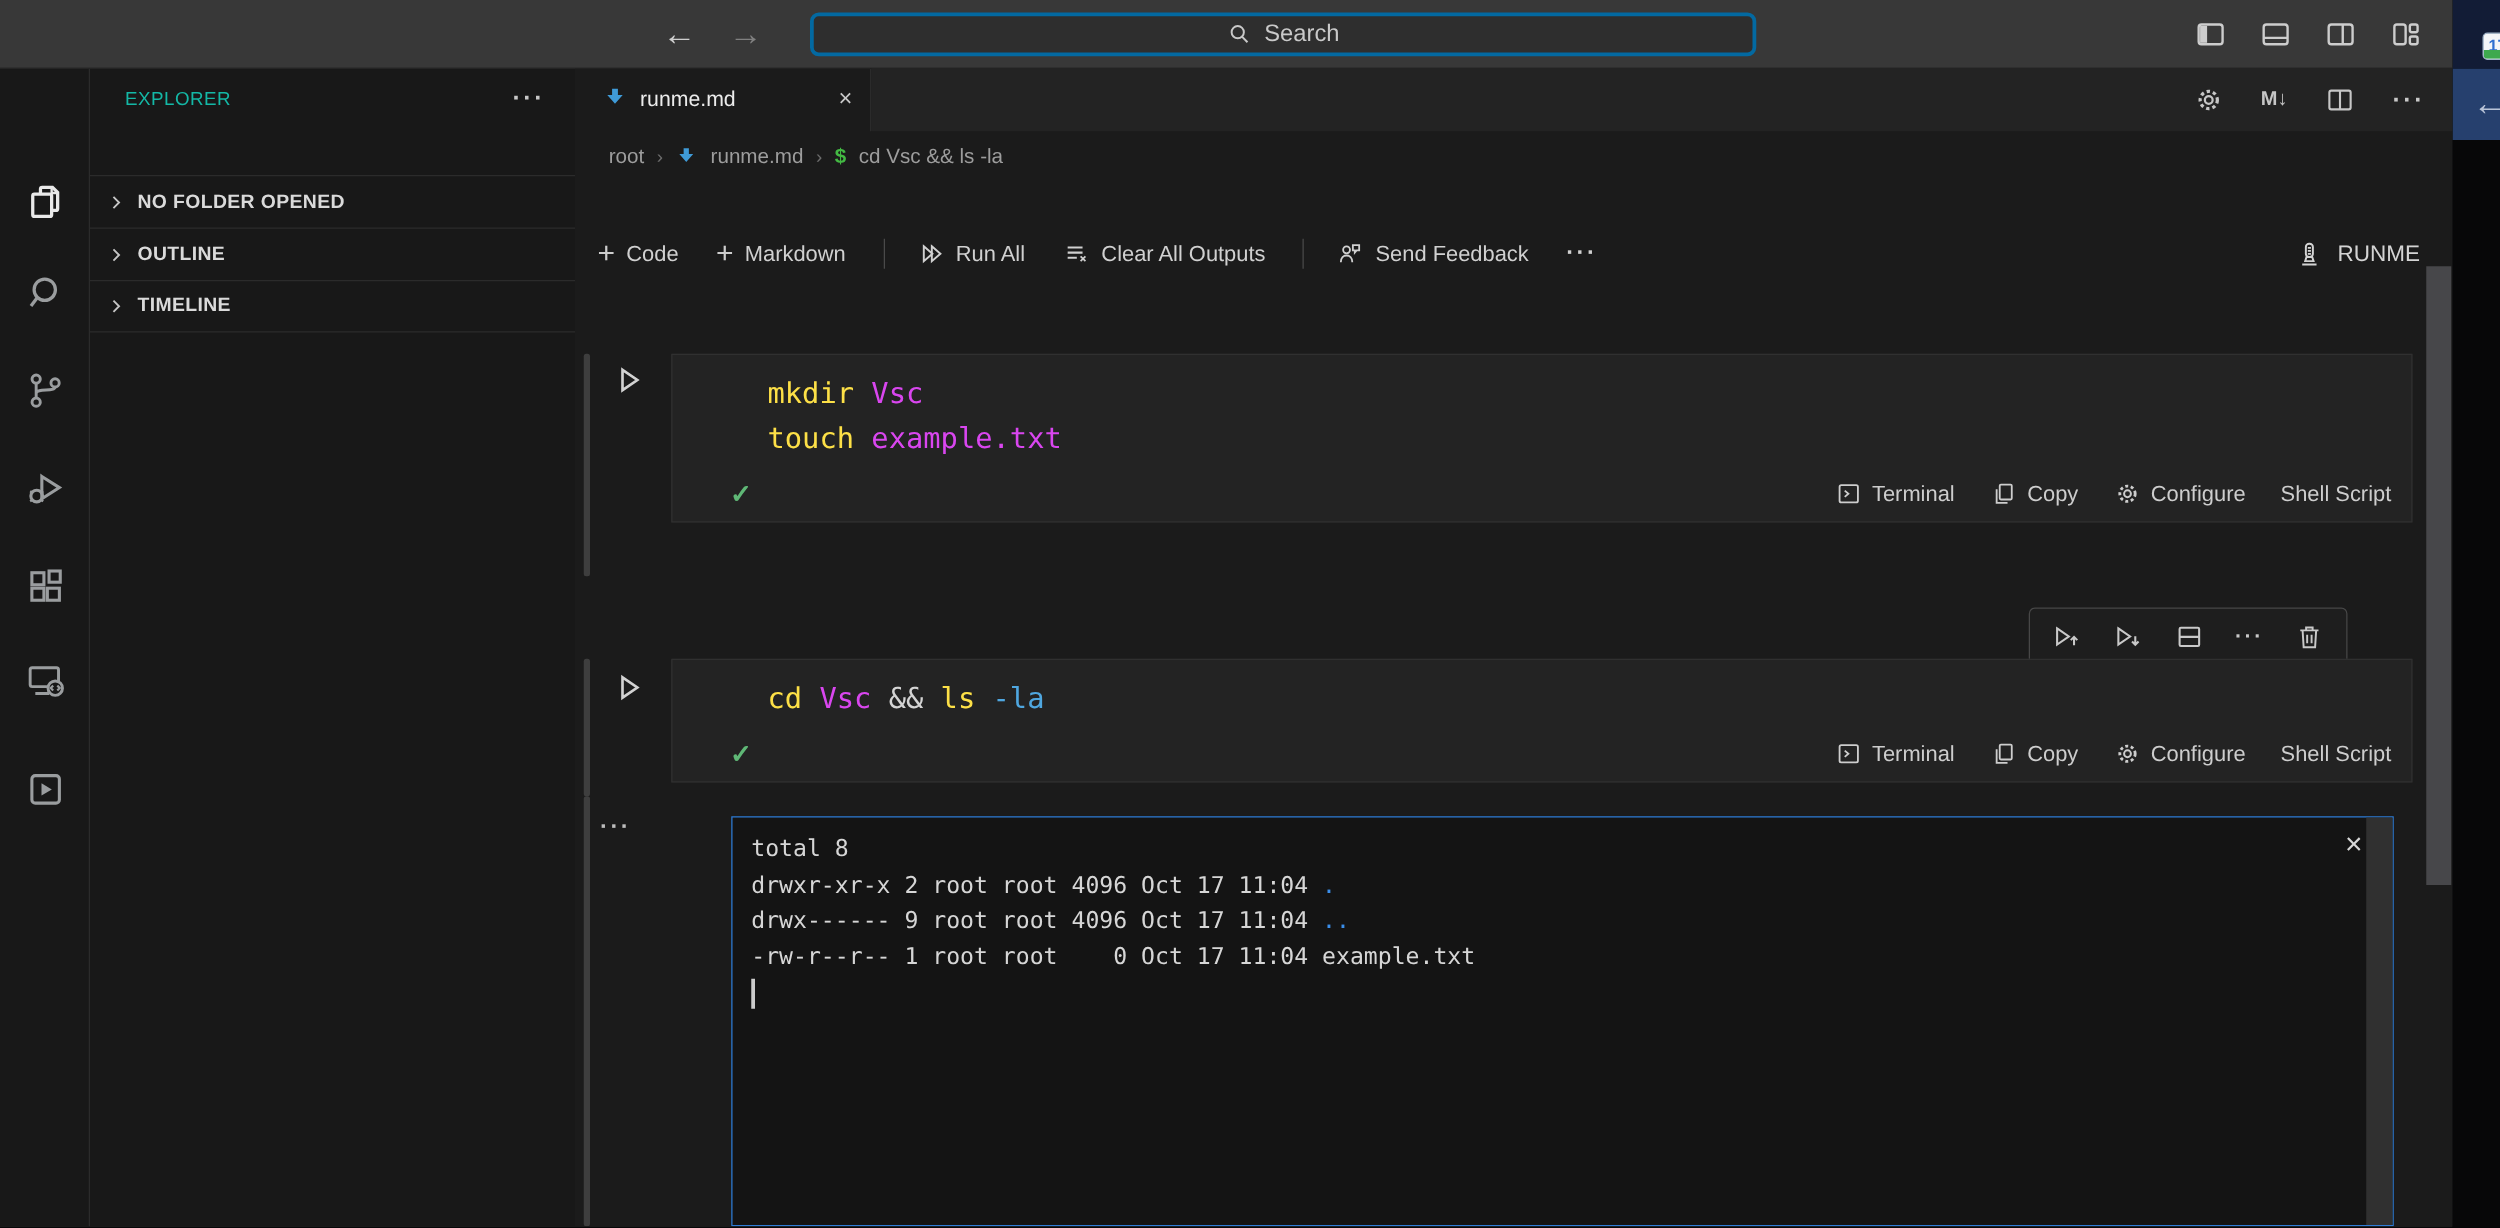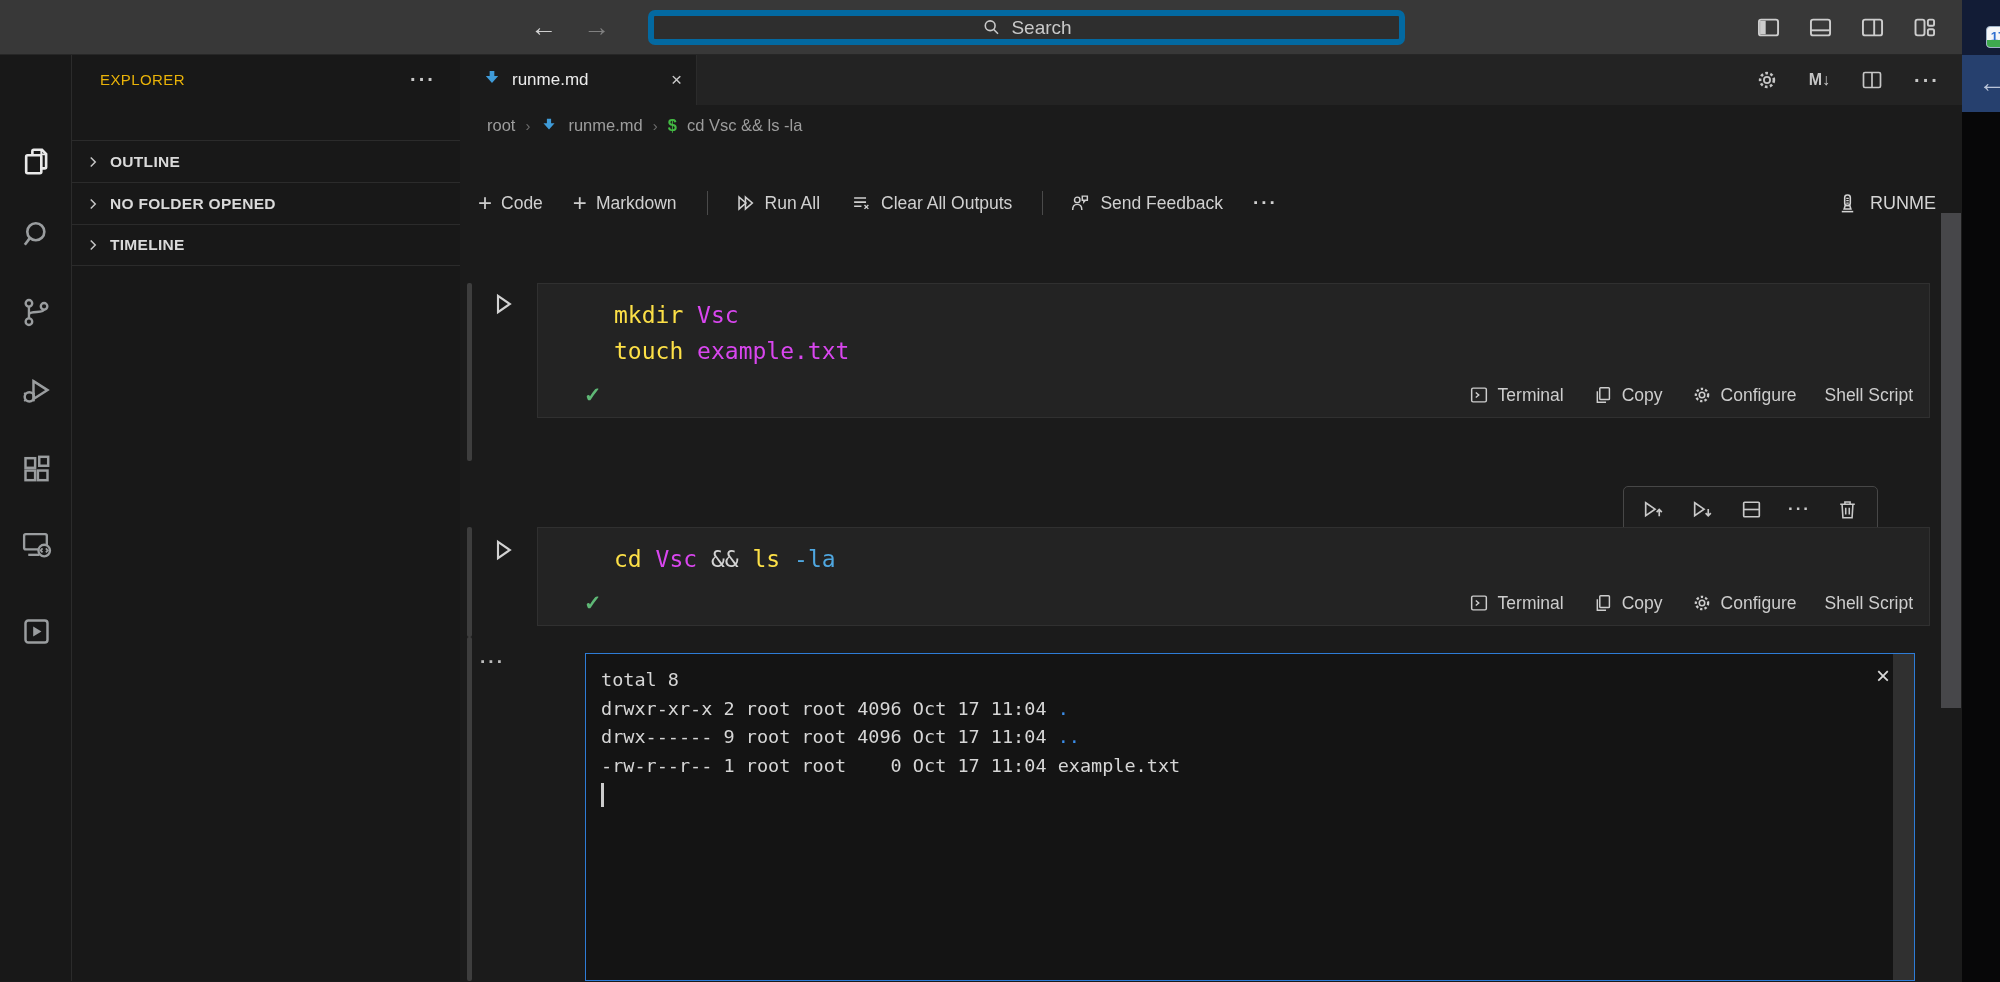--- a/index.html
+++ b/index.html
@@ -10,38 +10,38 @@
   
   .vsc-window { position:absolute; left:0; top:0; width:1962px; height:982px; background:#1b1b1b; }
 
   
   .titlebar { position:relative; height:55px; background:#383838; border-bottom:1px solid #262626; }
   .nav-arrows { position:absolute; left:530px; top:0; height:55px; display:flex; align-items:center; gap:26px; }
   .nav-arrow { font-size:27px; line-height:1; }
   .nav-back { color:#cfcfcf; }
   .nav-fwd { color:#808080; }
   .search-box { position:absolute; left:648px; top:10px; width:757px; height:35px; background:#2e2e2e;
-    border:6px solid #0369a1; border-radius:7px; display:flex; align-items:center; justify-content:center;
+    border:3px solid #0369a1; border-radius:7px; display:flex; align-items:center; justify-content:center;
     gap:9px; color:#c9c9c9; font-size:19px; }
   .search-box svg { width:21px; height:21px; }
   .win-controls { position:absolute; right:24px; top:0; height:55px; display:flex; align-items:center; gap:25px; color:#cdcdcd; }
   .win-controls svg { width:27px; height:27px; display:block; }
 
   .main-row { display:flex; height:926px; }
 
   
   .activitybar { width:72px; background:#181818; border-right:1px solid #2b2b2b; position:relative; flex:none; }
   .ab-icon { position:absolute; left:0; width:72px; height:48px; display:flex; align-items:center; justify-content:center; color:#9a9d9f; }
   .ab-icon svg { width:33px; height:33px; }
   .ab-active { color:#e9e9e9; }
 
   
   .sidebar { width:388px; background:#181818; flex:none; position:relative; }
   .sb-header { height:48px; display:flex; align-items:center; padding:0 24px 0 28px; }
-  .sb-title { font-size:15px; color:#eab308; letter-spacing:.4px; }
+  .sb-title { font-size:15px; color:#14b8a6; letter-spacing:.4px; }
   .sb-more { margin-left:auto; color:#c8c8c8; font-size:20px; letter-spacing:2px; font-weight:bold; }
   .sb-sections { margin-top:37px; }
   .sb-section { height:42px; display:flex; align-items:center; gap:8px; padding-left:12px; border-top:1px solid #2b2b2b; }
   .sb-section:last-child { border-bottom:1px solid #2b2b2b; }
   .sb-chev { color:#c5c5c5; display:flex; }
   .sb-chev svg { width:18px; height:18px; }
   .sb-label { font-size:15.5px; font-weight:bold; color:#dadada; letter-spacing:.3px; }
 
   
   .editor { flex:1; background:#1b1b1b; position:relative; overflow:hidden; }
@@ -216,29 +216,29 @@
           <span class="sb-title">EXPLORER</span>
           <span class="sb-more">···</span>
         </div>
         <div class="sb-sections">
           <div class="sb-section">
             <span class="sb-chev">
               <svg viewBox="0 0 24 24" fill="none" stroke="currentColor" stroke-width="2">
                   <path d="M9 6 l6 6 -6 6"></path>
                 </svg>
               </span>
-            <span class="sb-label">OUTLINE</span>
+            <span class="sb-label">NO FOLDER OPENED</span>
           </div>
           <div class="sb-section">
             <span class="sb-chev">
               <svg viewBox="0 0 24 24" fill="none" stroke="currentColor" stroke-width="2">
                   <path d="M9 6 l6 6 -6 6"></path>
                 </svg>
               </span>
-            <span class="sb-label">NO FOLDER OPENED</span>
+            <span class="sb-label">OUTLINE</span>
           </div>
           <div class="sb-section">
             <span class="sb-chev">
               <svg viewBox="0 0 24 24" fill="none" stroke="currentColor" stroke-width="2">
                   <path d="M9 6 l6 6 -6 6"></path>
                 </svg>
               </span>
             <span class="sb-label">TIMELINE</span>
           </div>
         </div>

